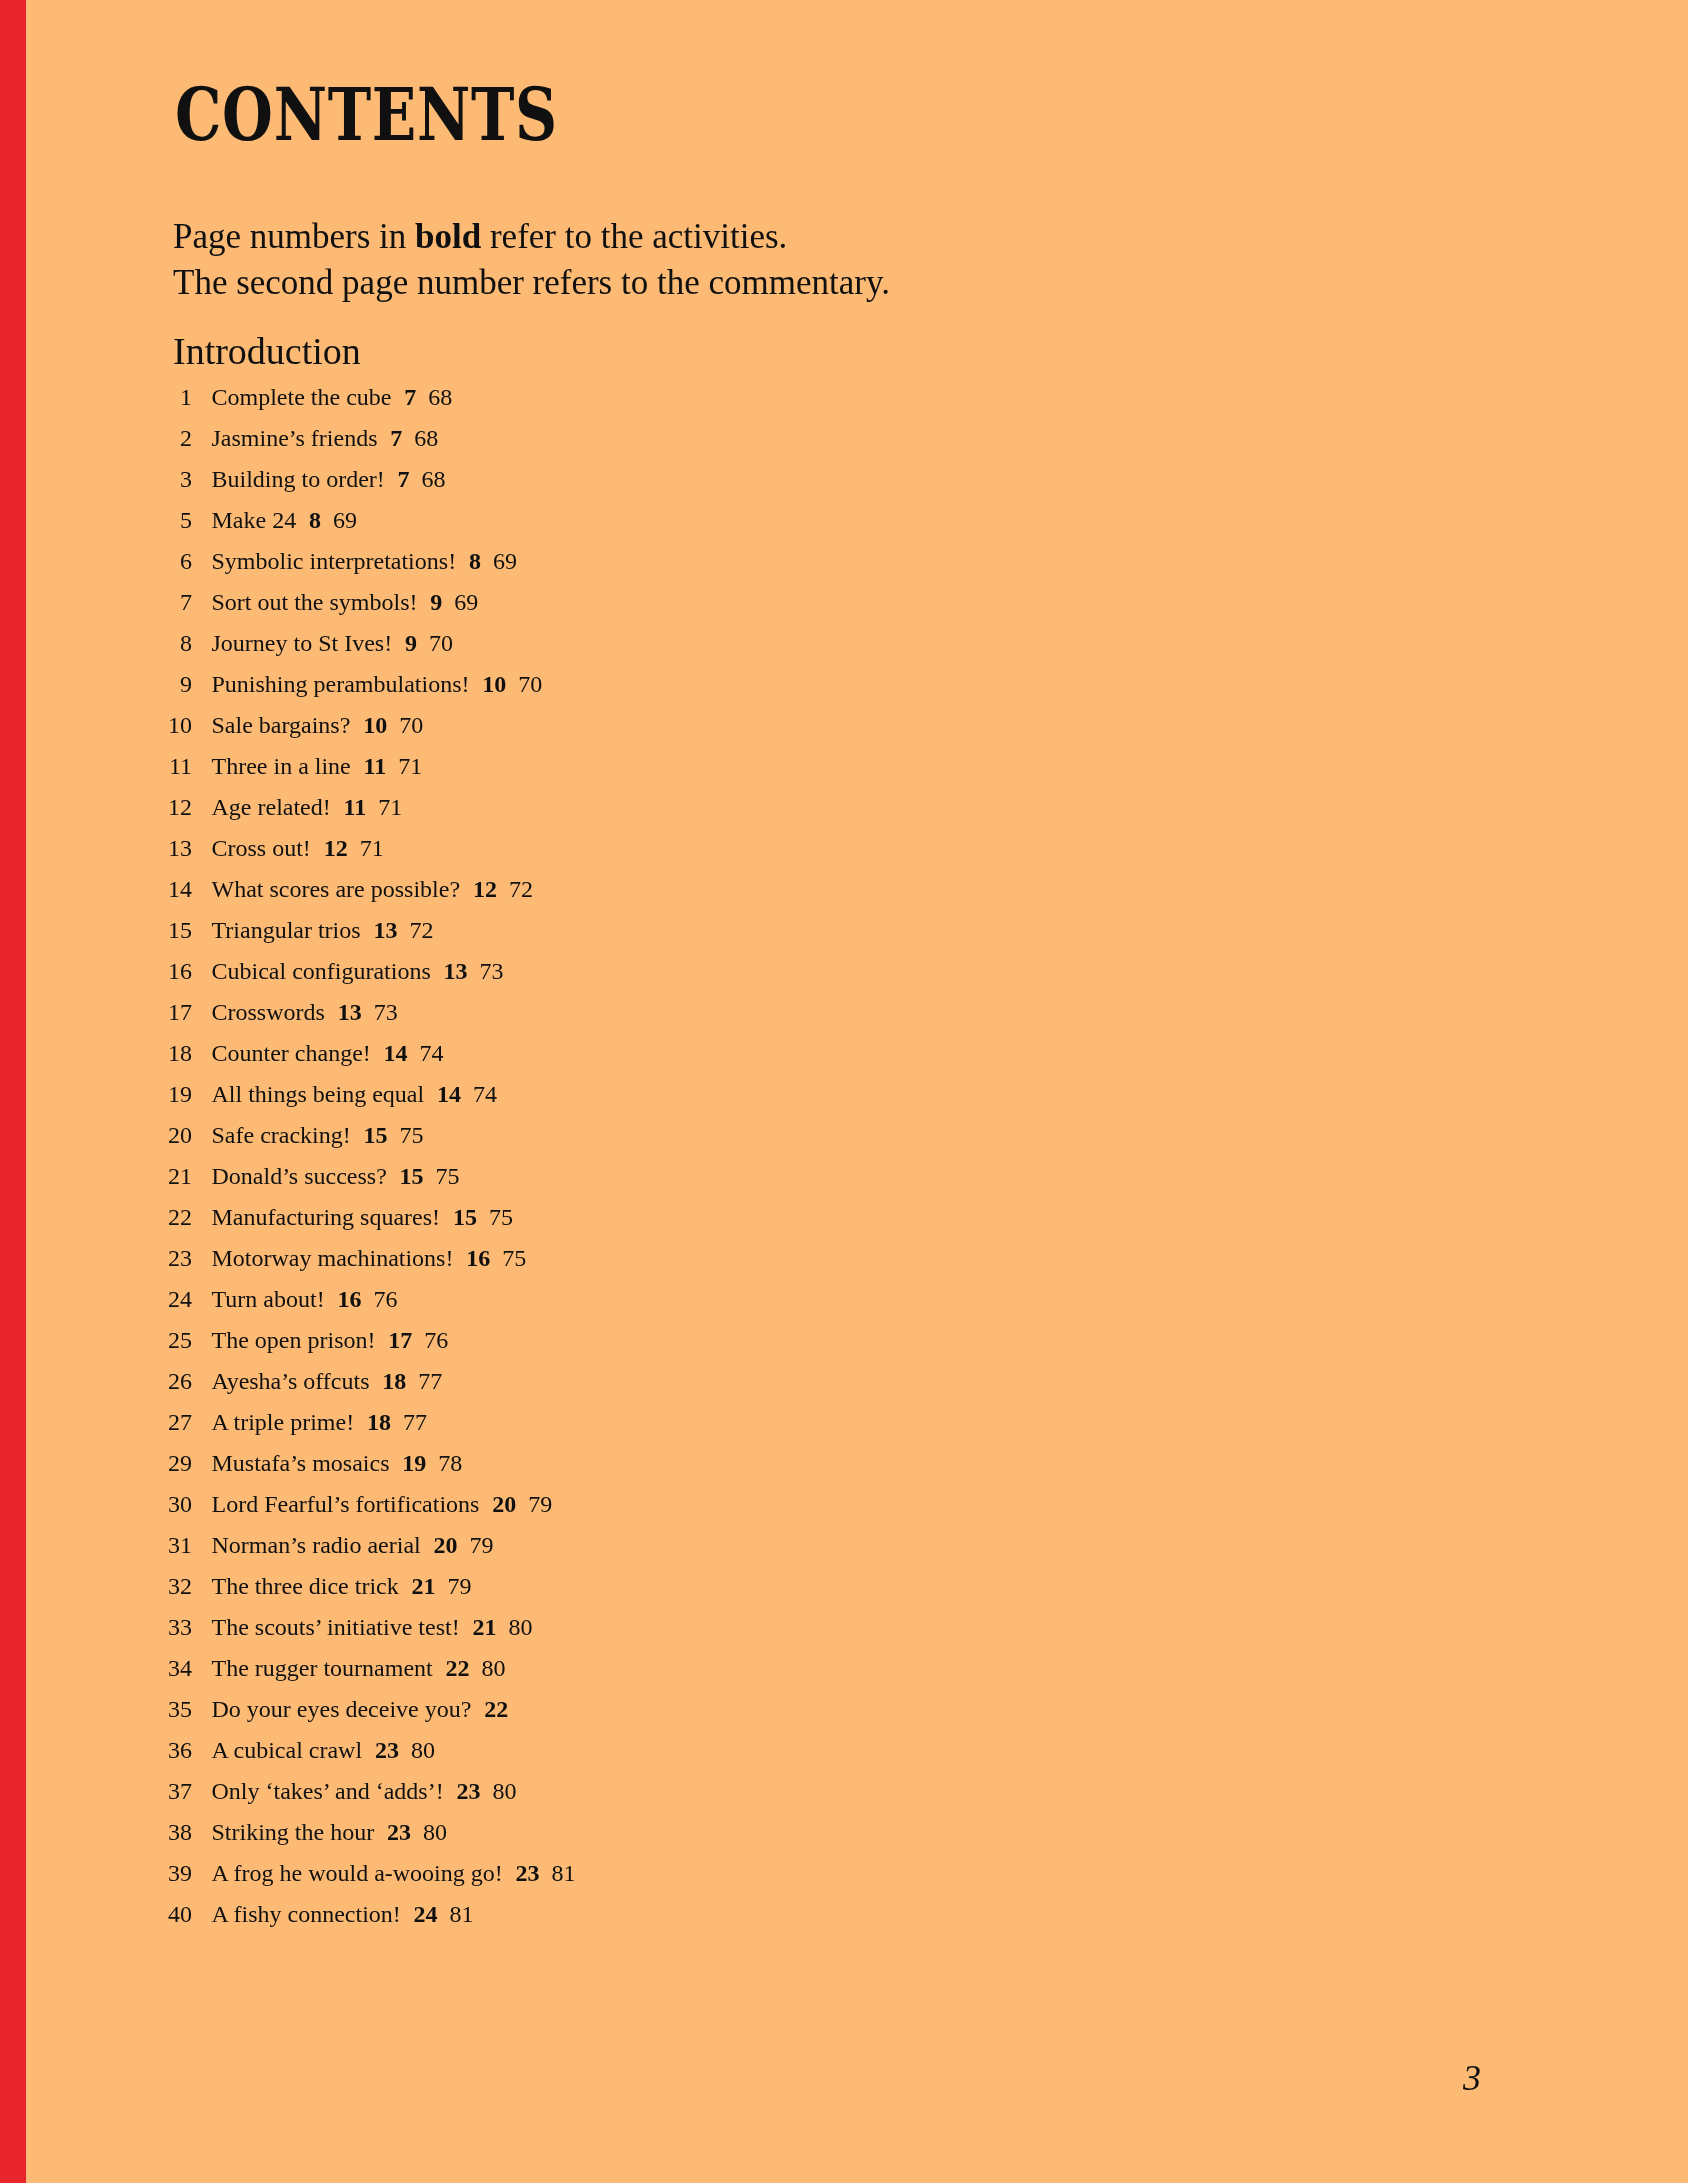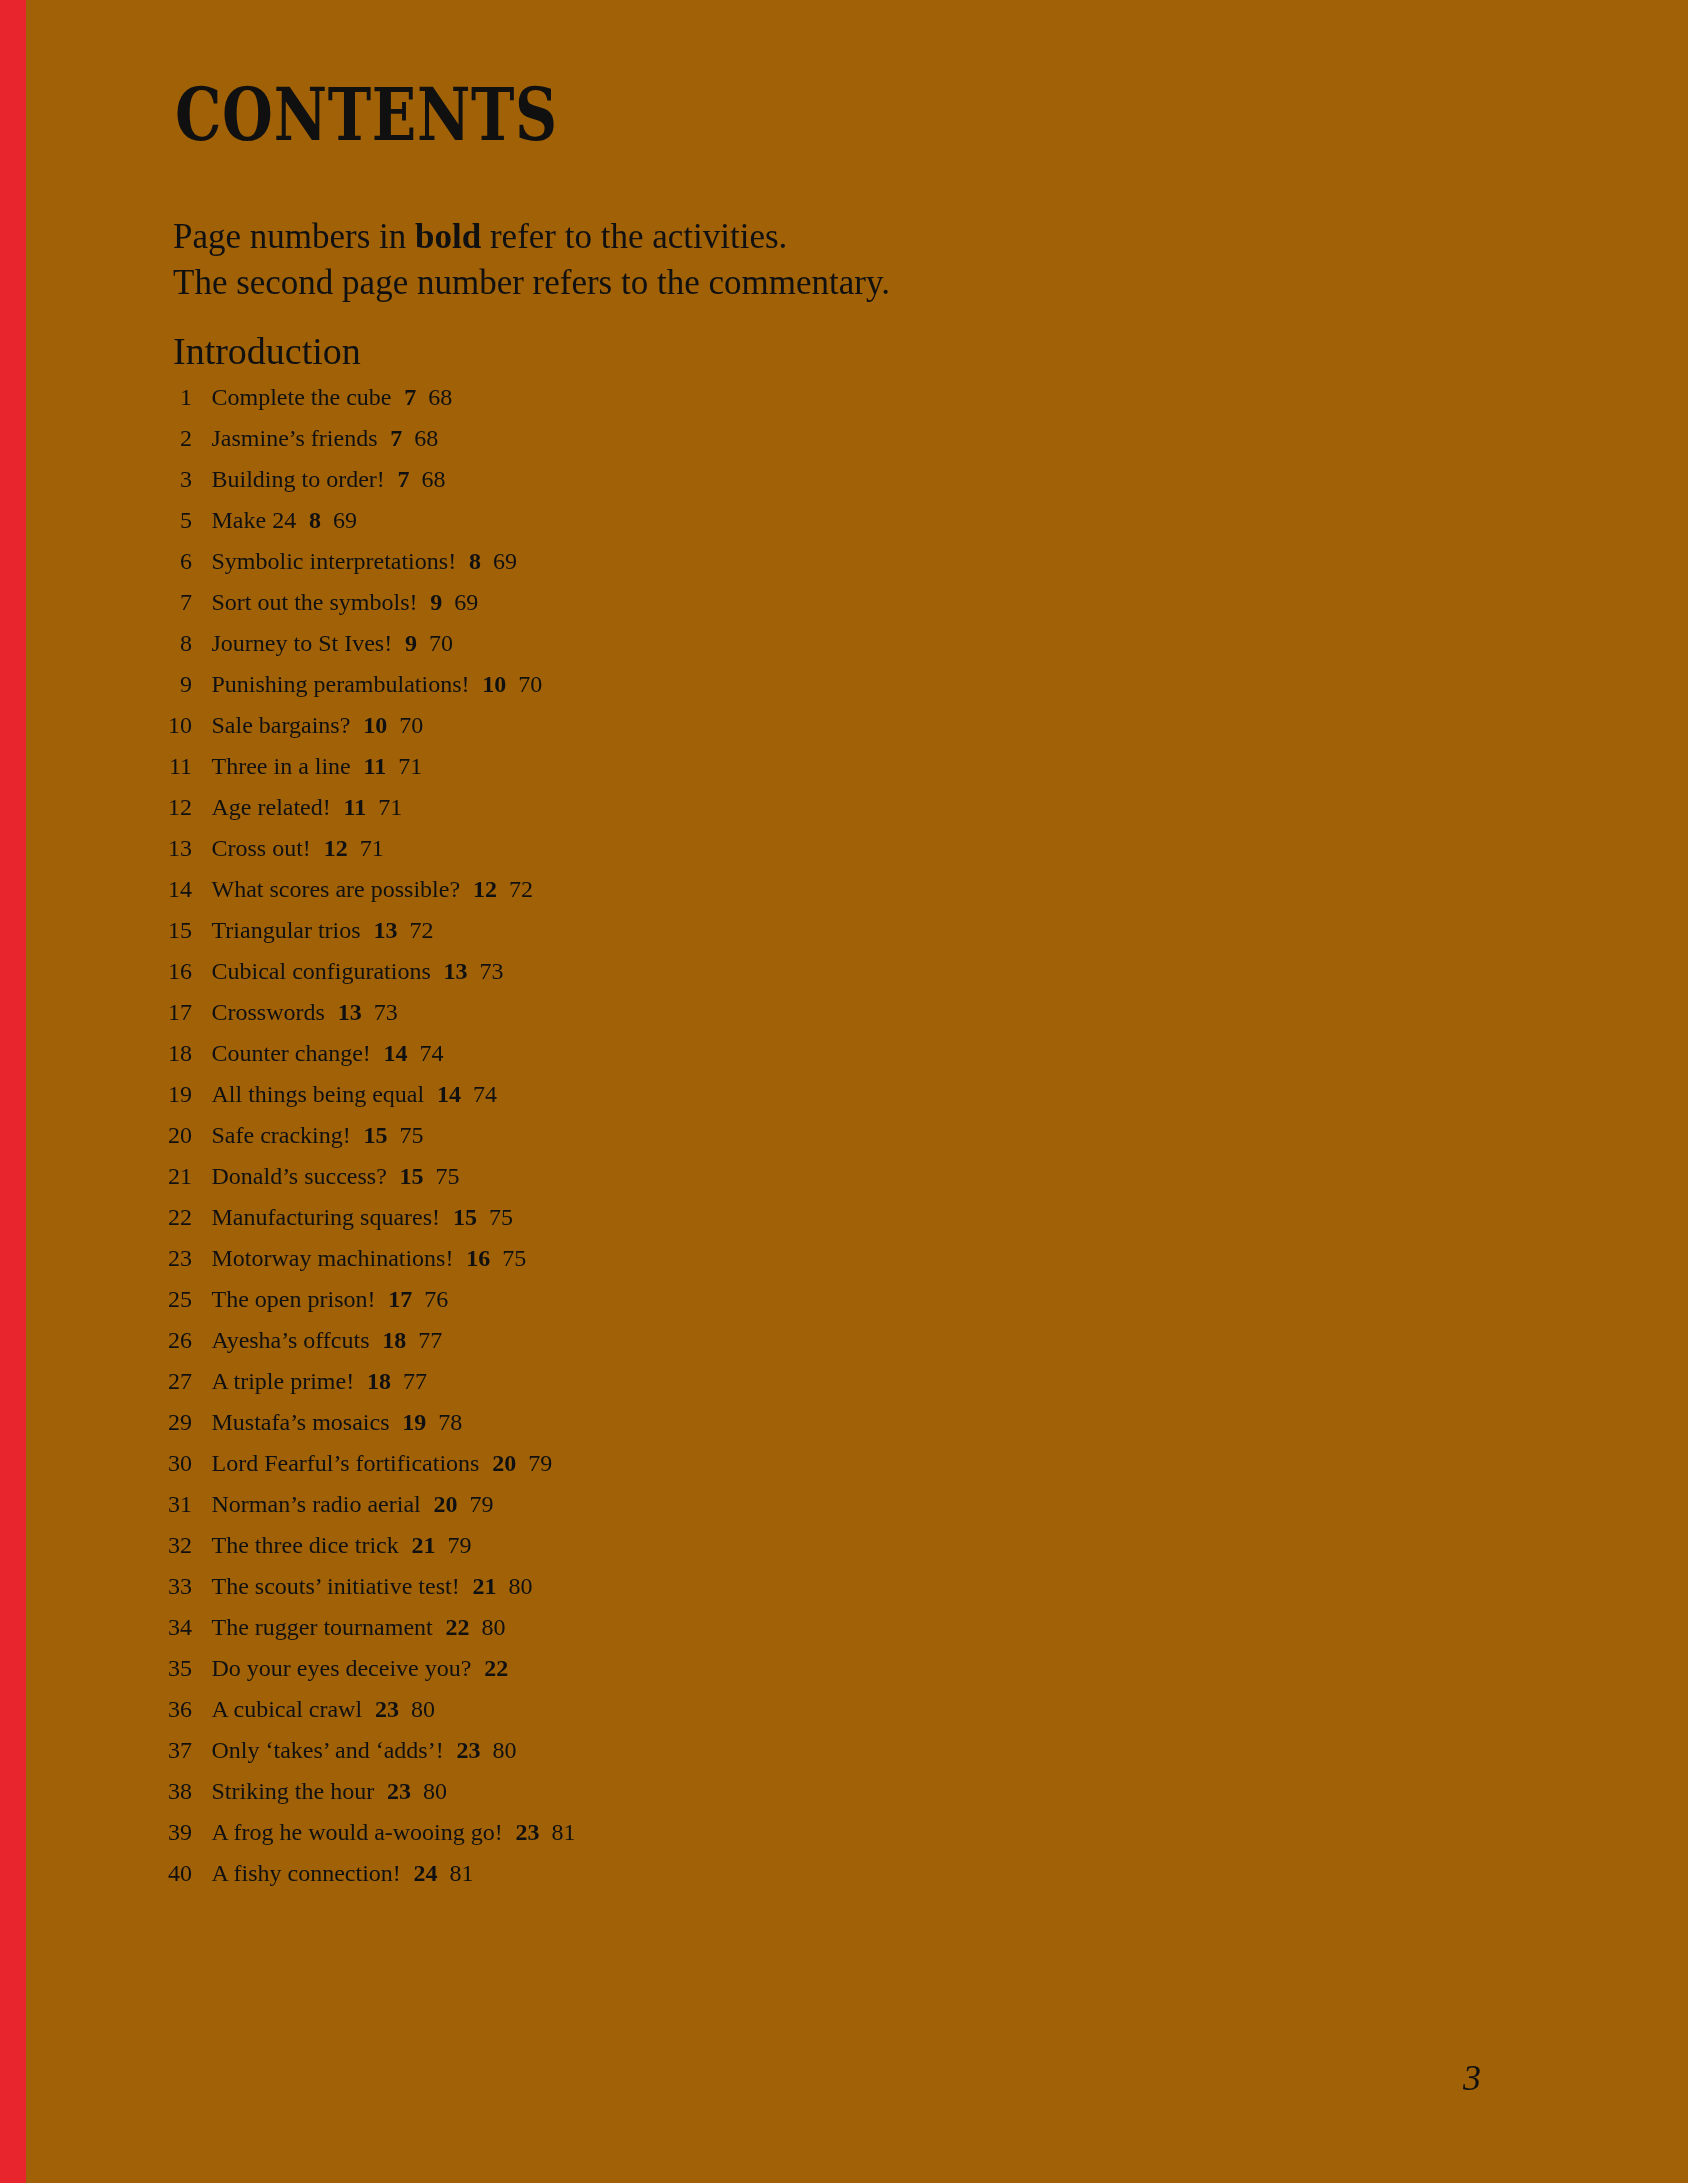--- a/index.html
+++ b/index.html
@@ -50,21 +50,21 @@
   .toc-act{margin-left:12.8px;font-weight:bold;}
   .toc-com{margin-left:12px;}
   .folio{
     position:absolute;left:1463px;top:2057px;
     font-size:36px;font-style:italic;
   }
 </style>
 </head>
 <body>
 
-<div id="page" style="background: #a16207; color: rgb(16, 16, 16);">
+<div id="page" style="background: #fdba74; color: rgb(16, 16, 16);">
 
   <div class="red-stripe" style="background: rgb(232, 36, 44);"></div>
 
   <div class="title">CONTENTS</div>
 
   <div class="intro">
     <div><span>Page numbers in </span><span class="b">bold</span><span> refer to the activities.</span></div>
     <div>The second page number refers to the commentary.</div>
   </div>
 
@@ -109,20 +109,21 @@
   <div class="toc-row"><span class="toc-num">19</span><span class="toc-title">All things being equal</span><span class="toc-act">14</span><span class="toc-com">74</span></div>
 
   <div class="toc-row"><span class="toc-num">20</span><span class="toc-title">Safe cracking!</span><span class="toc-act">15</span><span class="toc-com">75</span></div>
 
   <div class="toc-row"><span class="toc-num">21</span><span class="toc-title">Donald’s success?</span><span class="toc-act">15</span><span class="toc-com">75</span></div>
 
   <div class="toc-row"><span class="toc-num">22</span><span class="toc-title">Manufacturing squares!</span><span class="toc-act">15</span><span class="toc-com">75</span></div>
 
   <div class="toc-row"><span class="toc-num">23</span><span class="toc-title">Motorway machinations!</span><span class="toc-act">16</span><span class="toc-com">75</span></div>
 
+  <div class="toc-row"><span class="toc-num">24</span><span class="toc-title">Turn about!</span><span class="toc-act">16</span><span class="toc-com">76</span></div>
 
   <div class="toc-row"><span class="toc-num">25</span><span class="toc-title">The open prison!</span><span class="toc-act">17</span><span class="toc-com">76</span></div>
 
   <div class="toc-row"><span class="toc-num">26</span><span class="toc-title">Ayesha’s offcuts</span><span class="toc-act">18</span><span class="toc-com">77</span></div>
 
   <div class="toc-row"><span class="toc-num">27</span><span class="toc-title">A triple prime!</span><span class="toc-act">18</span><span class="toc-com">77</span></div>
 
 
   <div class="toc-row"><span class="toc-num">29</span><span class="toc-title">Mustafa’s mosaics</span><span class="toc-act">19</span><span class="toc-com">78</span></div>
 

